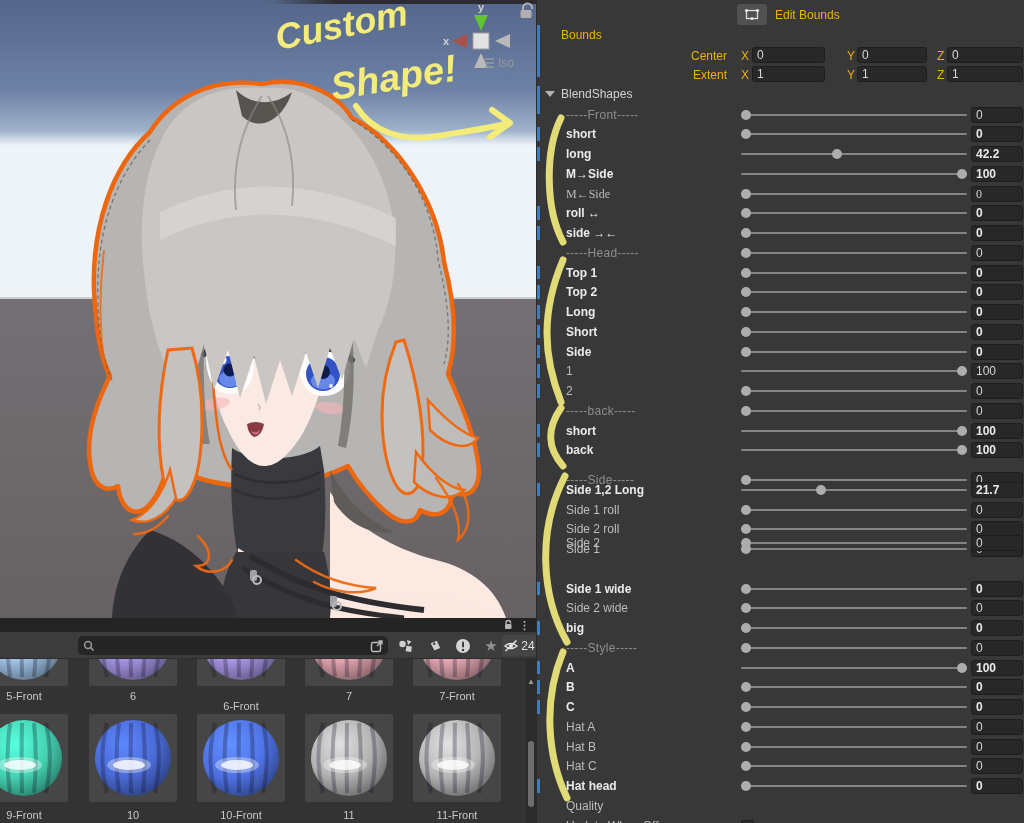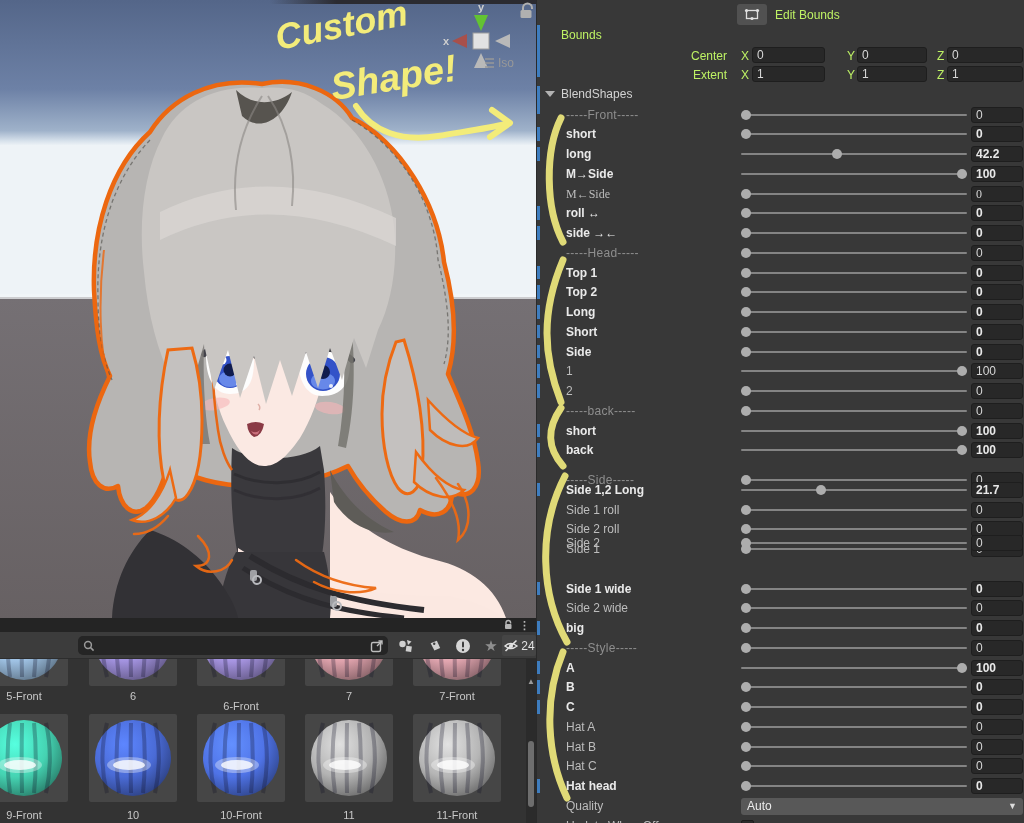--- a/index.html
+++ b/index.html
@@ -24,21 +24,21 @@
   .thumb svg{position:absolute;left:4px;top:4px;}
   .thumb-label{position:absolute;width:96px;text-align:center;color:#c8c8c8;font-size:11px;}
   .clip-row{position:absolute;left:0;top:0;width:522px;height:27px;overflow:hidden;}
   .vscroll{position:absolute;left:526px;top:0;width:10px;height:164px;background:#2b2b2b;}
   .vscroll .thumbbar{position:absolute;left:2px;top:82px;width:6px;height:66px;background:#6e6e6e;border-radius:3px;}
   .vscroll .arrow{position:absolute;left:1px;top:18px;color:#9a9a9a;font-size:8px;}
 
   
   .inspector{position:absolute;left:536px;top:0;width:488px;height:823px;background:#383838;border-left:1px solid #2a2a2a;overflow:hidden;}
   .tick{position:absolute;left:0;width:3px;background:#3e7dbf;}
-  .ins-label{position:absolute;color:#bef264;font-size:12px;}
+  .ins-label{position:absolute;color:#eab308;font-size:12px;}
   .field{position:absolute;height:16px;background:#282828;border:1px solid #1e1e1e;border-radius:3px;color:#d8d8d8;font-size:12px;line-height:14px;padding-left:4px;}
   .eb-btn{position:absolute;left:200px;top:4px;width:30px;height:21px;background:#515151;border-radius:3px;display:flex;align-items:center;justify-content:center;}
   .fold-tri{position:absolute;left:8px;width:0;height:0;border-left:5px solid transparent;border-right:5px solid transparent;border-top:6px solid #b2b2b2;}
   .bs-row{position:absolute;left:0;width:488px;height:20px;}
   .bs-label{position:absolute;left:29px;top:3px;font-size:12px;white-space:nowrap;}
   .lbl-bold{color:#eaeaea;font-weight:bold;}
   .lbl-reg{color:#bdbdbd;}
   .lbl-sec{color:#8e8e8e;letter-spacing:.3px;}
   .track{position:absolute;left:204px;top:9px;width:226px;height:2px;background:#848484;border-radius:1px;}
   .knob{position:absolute;top:5px;width:10px;height:10px;border-radius:50%;background:#adadad;}
@@ -689,21 +689,20 @@
           <div class="bs-value">0</div>
         </div>
         <div class="bs-row" style="top: 776.1px;">
           <span class="bs-label lbl-bold">Hat head</span>
           <div class="track"></div>
           <div class="knob" style="left: 204px;"></div>
           <div class="bs-value val-bold">0</div>
         </div>
         <div class="bs-row" style="top: 795.85px;">
           <span class="bs-label lbl-reg">Quality</span>
-          <div class="dropdown"><span>Auto</span><span class="caret">▼</span></div>
         </div>
         <div class="bs-row" style="top: 815.6px;">
           <span class="bs-label lbl-reg">Update When Off</span>
           <div class="checkbox"></div>
         </div>
       </div>
 
     <svg class="braces" width="488" height="823" viewBox="0 0 488 823">
       <g fill="none" stroke="#efe87d" stroke-width="7" stroke-linecap="round" opacity=".92">
         <path d="M24,118 C8,150 8,208 26,242"></path>

